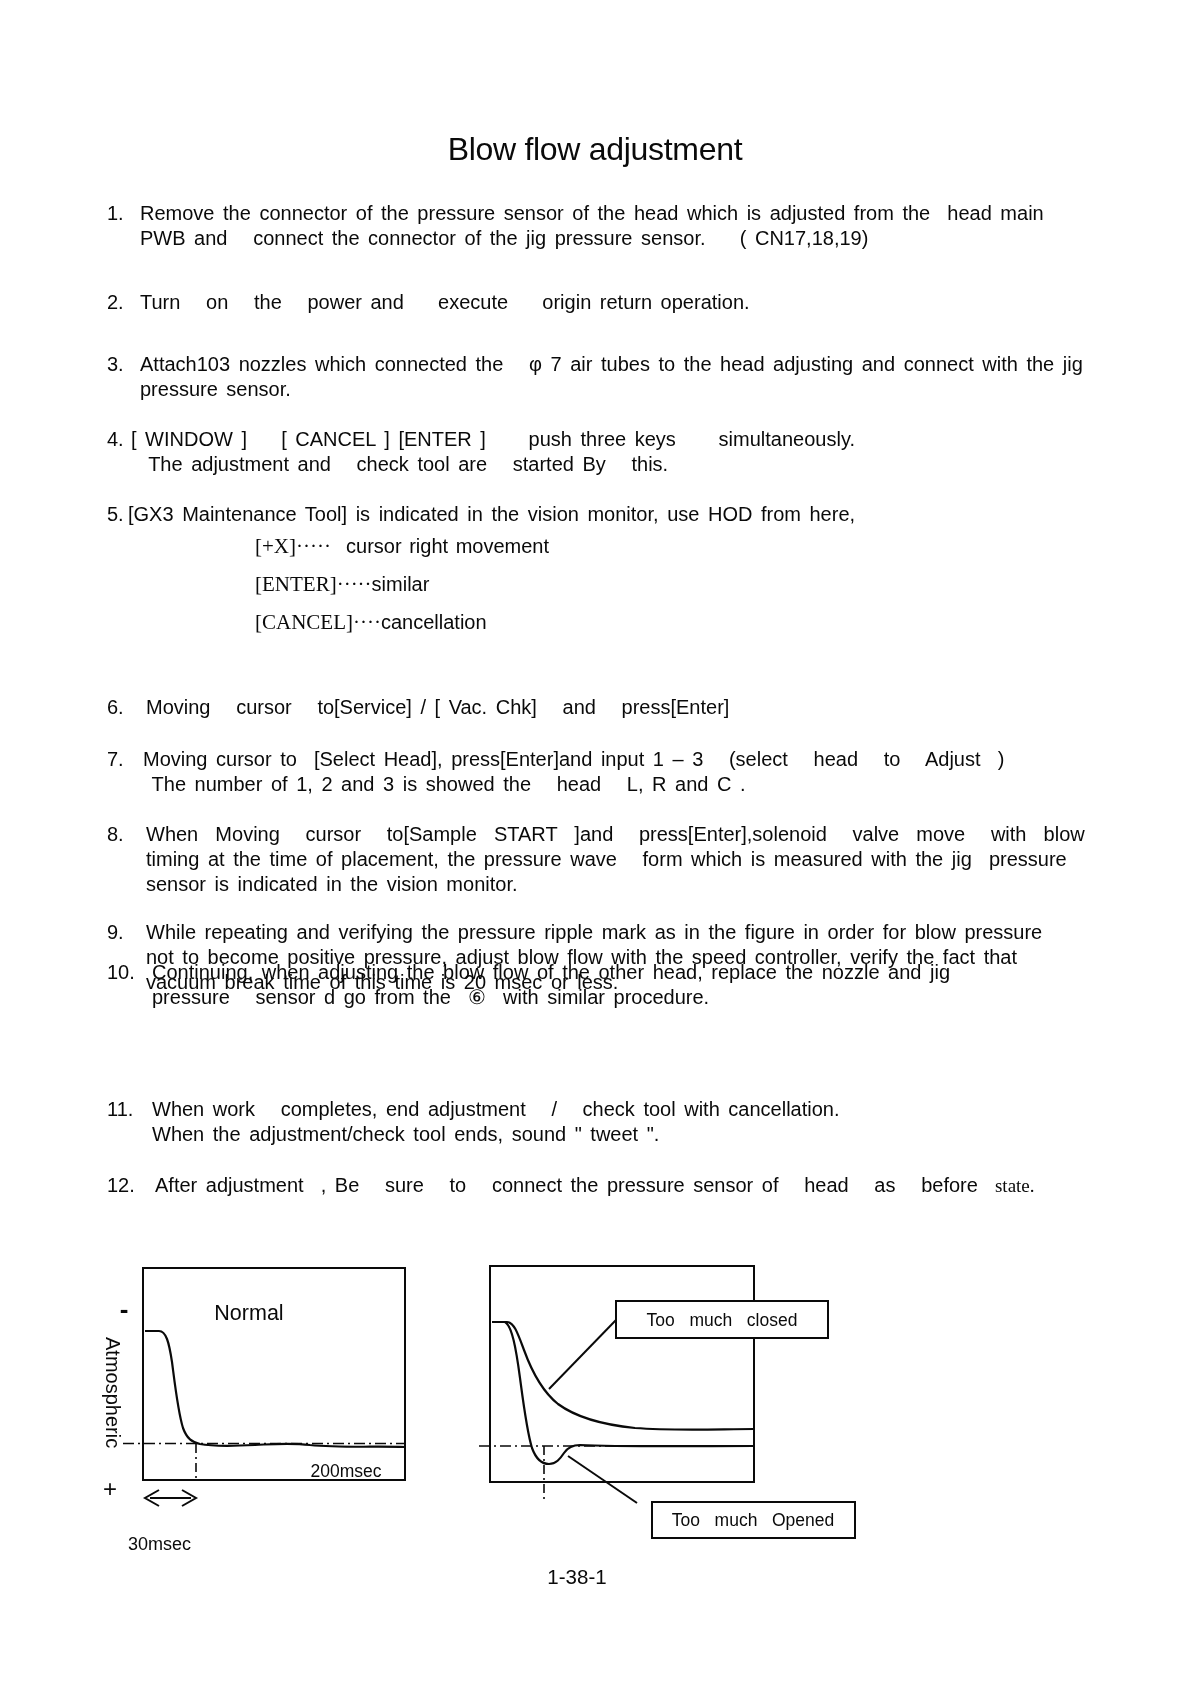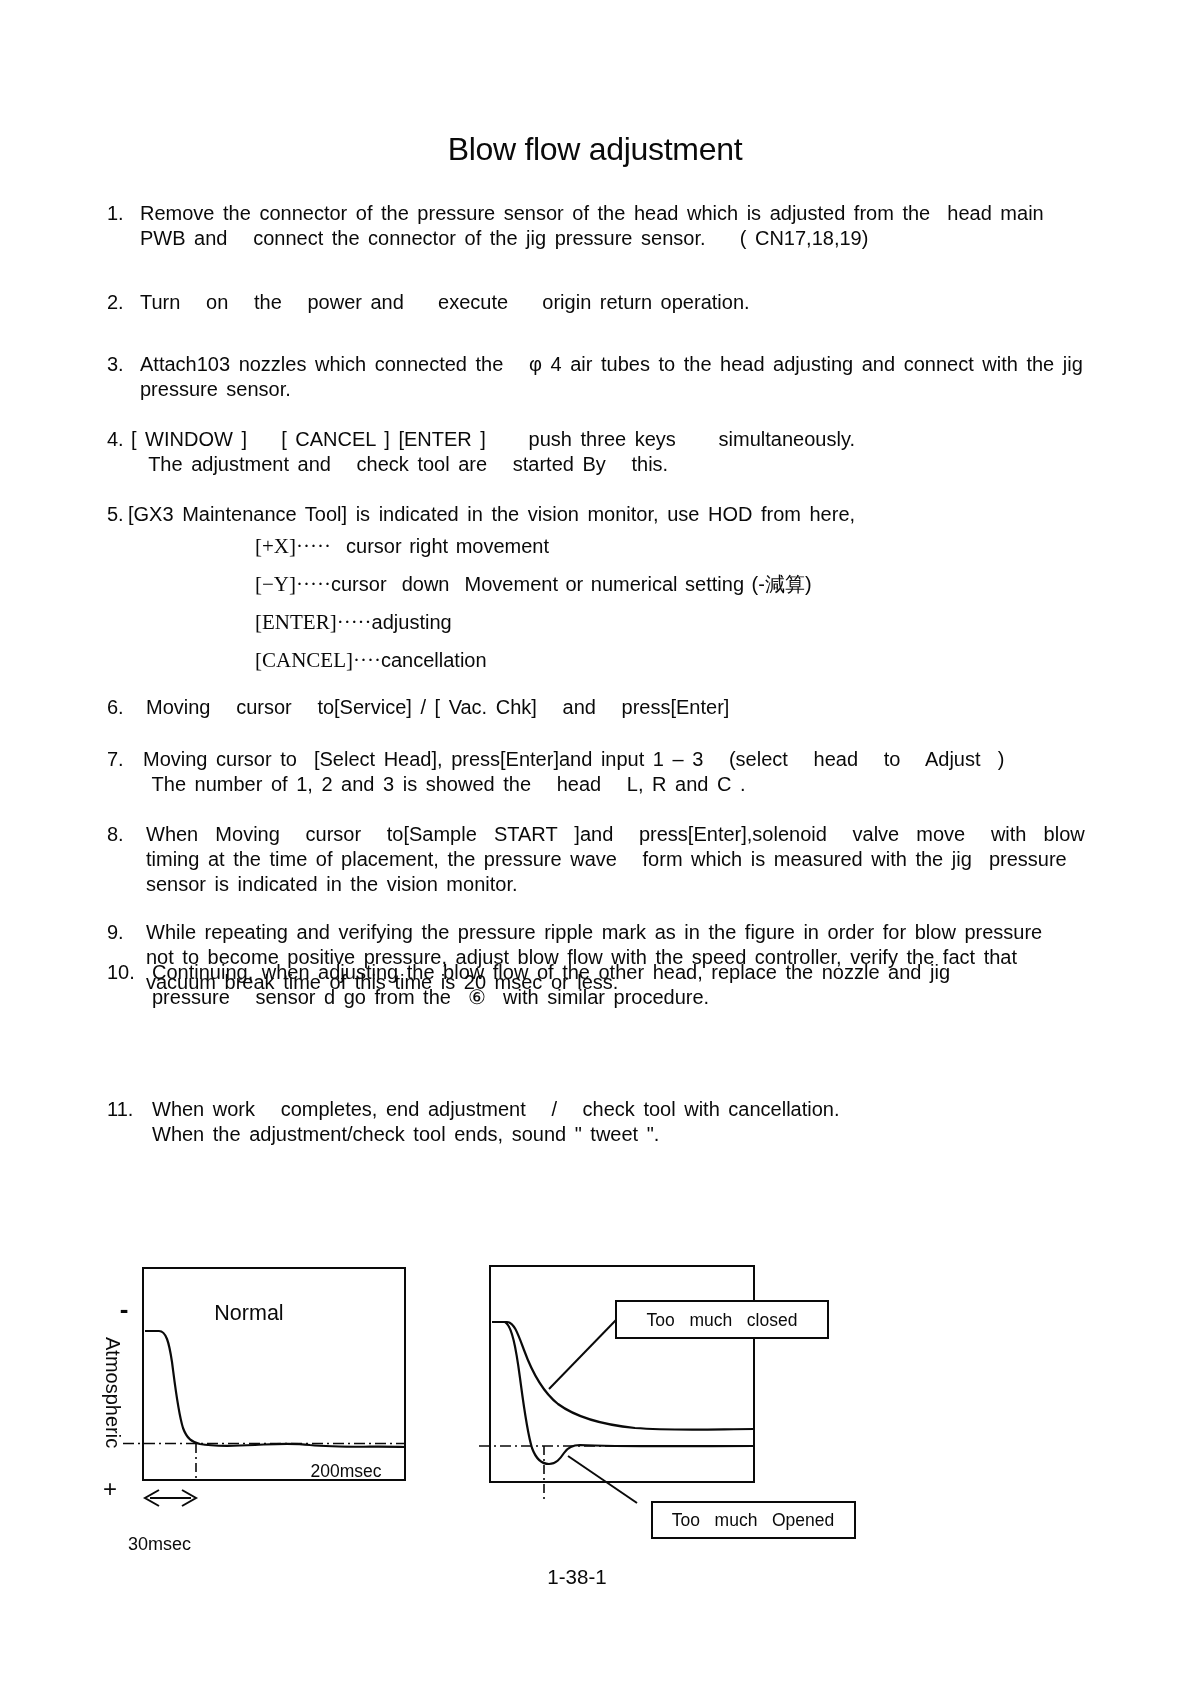--- a/index.html
+++ b/index.html
@@ -40,37 +40,36 @@
       <span class="num" style="min-width:33px">1.</span>
       <div class="stext">Remove the connector of the pressure sensor of the head which is adjusted from the  head main
 PWB and   connect the connector of the jig pressure sensor.    ( CN17,18,19)</div>
     </div>
   <div class="step" style="top:290px">
       <span class="num" style="min-width:33px">2.</span>
       <div class="stext">Turn   on   the   power and    execute    origin return operation.</div>
     </div>
   <div class="step" style="top:352px">
       <span class="num" style="min-width:33px">3.</span>
-      <div class="stext">Attach103 nozzles which connected the   φ 4 air tubes to the head adjusting and connect with the jig
+      <div class="stext">Attach103 nozzles which connected the   φ 7 air tubes to the head adjusting and connect with the jig
 pressure sensor.</div>
     </div>
   <div class="step" style="top:427px">
       <span class="num" style="min-width:24px">4.</span>
       <div class="stext">[ WINDOW ]    [ CANCEL ] [ENTER ]     push three keys     simultaneously.
   The adjustment and   check tool are   started By   this.</div>
     </div>
   <div class="step" style="top:502px">
       <span class="num" style="min-width:21px">5.</span>
       <div class="stext">[GX3 Maintenance Tool] is indicated in the vision monitor, use HOD from here,</div>
     </div>
 
   <div class="keylist">
     <div class="keyrow"><span class="key">[+X]·····</span><span class="kdesc">  cursor right movement</span></div>
-    <div class="keyrow"><span class="key">[−Y]·····</span><span class="kdesc">cursor  down  Movement or numerical setting (-減算)</span></div>
-    <div class="keyrow"><span class="key">[ENTER]·····</span><span class="kdesc">adjusting</span></div>
+    <div class="keyrow"><span class="key">[ENTER]·····</span><span class="kdesc">similar</span></div>
     <div class="keyrow"><span class="key">[CANCEL]····</span><span class="kdesc">cancellation</span></div>
   </div>
 
   <div class="step" style="top:695px">
       <span class="num" style="min-width:39px">6.</span>
       <div class="stext">Moving   cursor   to[Service] / [ Vac. Chk]   and   press[Enter]</div>
     </div>
   <div class="step" style="top:747px">
       <span class="num" style="min-width:36px">7.</span>
       <div class="stext">Moving cursor to  [Select Head], press[Enter]and input 1 – 3   (select   head   to   Adjust  )
@@ -90,20 +89,24 @@
     </div>
   <div class="step" style="top:960px">
       <span class="num" style="min-width:45px">10.</span>
       <div class="stext">Continuing, when adjusting the blow flow of the other head, replace the nozzle and jig
 pressure   sensor d go from the  ⑥  with similar procedure.</div>
     </div>
   <div class="step" style="top:1097px">
       <span class="num" style="min-width:45px">11.</span>
       <div class="stext">When work   completes, end adjustment   /   check tool with cancellation.
 When the adjustment/check tool ends, sound " tweet ".</div>
+    </div>
+  <div class="step" style="top:1173px">
+      <span class="num" style="min-width:48px">12.</span>
+      <div class="stext"><span>After adjustment  , Be   sure   to   connect the pressure sensor of   head   as   before  </span><span class="serif-state">state.</span></div>
     </div>
 
   <svg id="diagram-layer" width="1190" height="1684" viewBox="0 0 1190 1684">
 
     <rect x="143" y="1268" width="262" height="212" fill="none" stroke="#0a0a0a" stroke-width="2"></rect>
     <path d="M123,1443.5 H405" fill="none" stroke="#0a0a0a" stroke-width="1.6" stroke-dasharray="11 4 2 4"></path>
     <path d="M196,1444 V1479" fill="none" stroke="#0a0a0a" stroke-width="1.6" stroke-dasharray="9 4 2 4"></path>
     <path d="M145,1331 H159 C166,1331 169,1342 172,1362 C175,1385 178,1412 183,1428 C187,1439 192,1442 200,1444 C215,1447 235,1446 255,1445 C275,1444 290,1442.5 310,1445 C340,1448 375,1446 405,1447" fill="none" stroke="#0a0a0a" stroke-width="2.2"></path>
     <text x="249" y="1320" text-anchor="middle" font-size="21.5">Normal</text>
     <text x="346" y="1477" text-anchor="middle" font-size="17.5">200msec</text>

